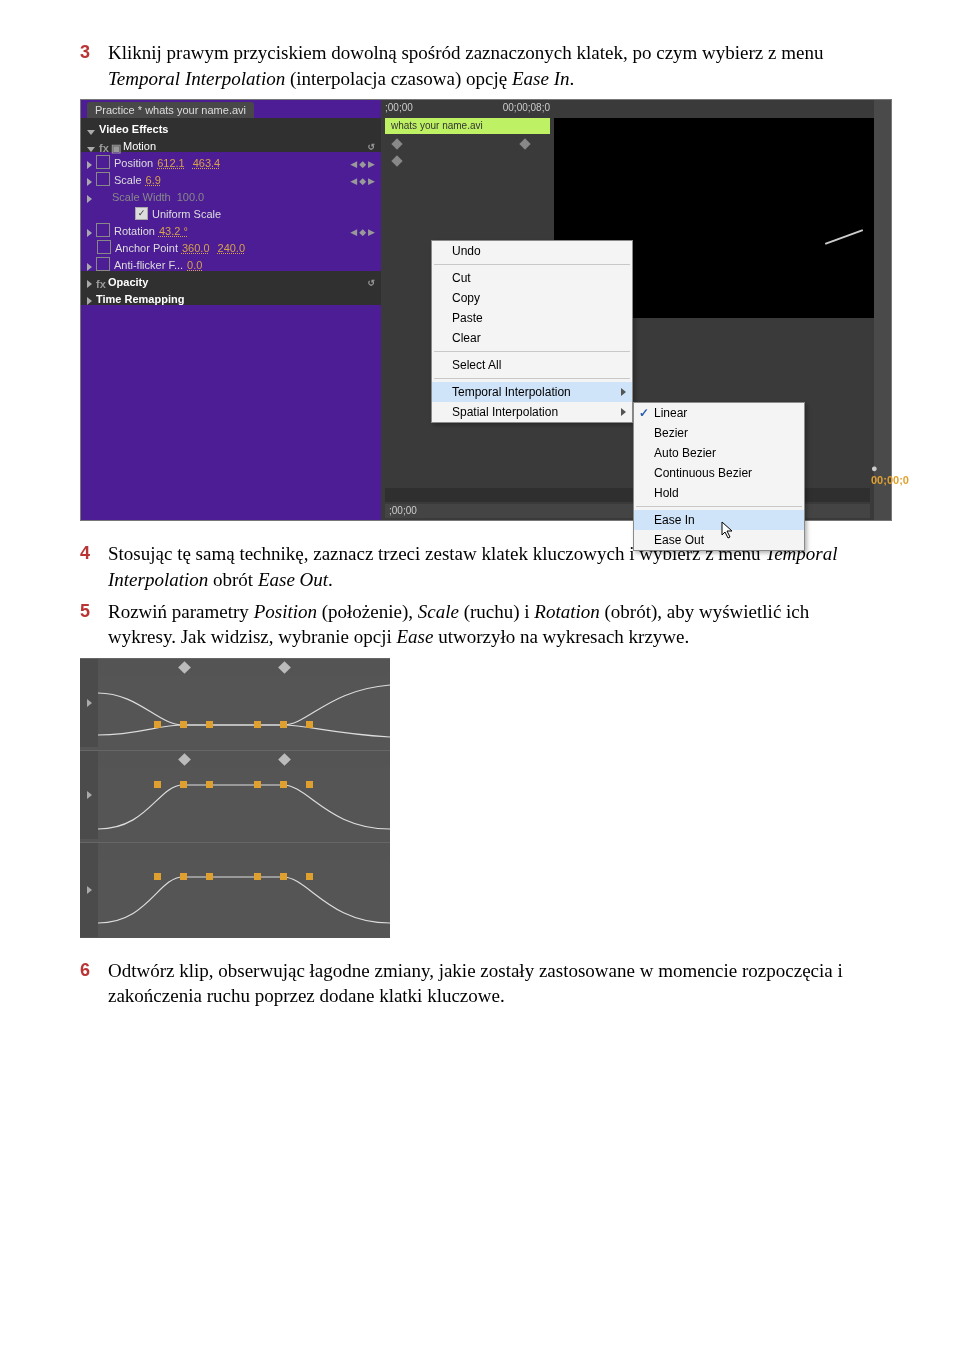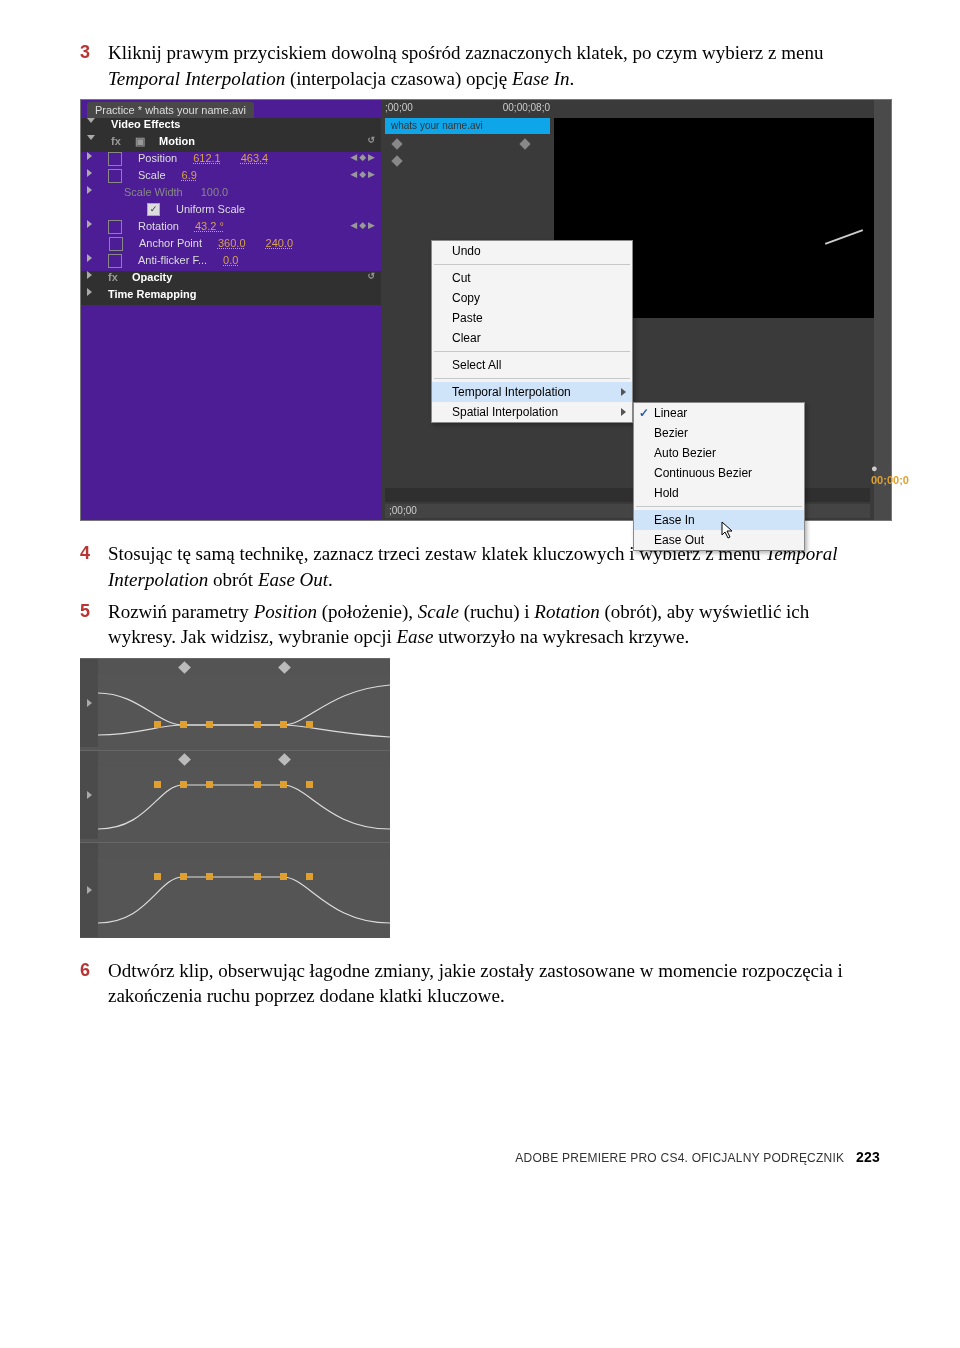--- a/index.html
+++ b/index.html
@@ -6,34 +6,34 @@
   .page{padding:40px 80px 40px 80px}
   .step{display:flex;margin-bottom:6px;line-height:1.35;font-size:19px}
   .stepnum{color:#b93434;font-weight:700;font-family:Arial,Helvetica,sans-serif;width:28px;flex-shrink:0;font-size:18px}
   .stepbody{}
   .it{font-style:italic}
   
   .shot1{margin:8px 0 20px 0;position:relative;width:810px;height:420px;background:#4a4a4a;border:1px solid #777;font-family:Tahoma,Arial,sans-serif;font-size:11px;color:#ddd}
   .panel-left{position:absolute;left:0;top:0;width:300px;height:100%;background:#4c1d95}
   .panel-right{position:absolute;left:300px;top:0;right:17px;height:100%;background:#3a3a3a}
   .tab{position:absolute;left:6px;top:2px;background:#484848;padding:2px 8px;font-size:11px;border-top-left-radius:3px;border-top-right-radius:3px}
-  .row{display:flex;align-items:flex-start;height:17px;padding-left:6px;gap:12px}
+  .row{display:flex;align-items:flex-end;height:17px;padding-left:6px;gap:0}
   .hdr{background:#303030;font-weight:bold;color:#fff}
   .tri{display:inline-block;width:0;height:0;border-top:4px solid transparent;border-bottom:4px solid transparent;border-left:5px solid #aaa;margin-right:4px}
   .tri.down{border-left:4px solid transparent;border-right:4px solid transparent;border-top:5px solid #aaa;border-bottom:none}
   .sw{display:inline-block;width:12px;height:12px;border:1px solid #888;margin-right:4px}
   .val{color:#d6a24a;text-decoration:underline dotted;padding:0 4px}
   .dim{color:#888}
   .kf-nav{display:inline-flex;gap:2px;margin-left:auto;margin-right:6px;color:#999;font-size:9px}
   .kf-nav span{cursor:pointer}
   .iconbtn{display:inline-block;width:10px;height:10px;margin-right:2px;color:#999}
   .chk{display:inline-block;width:11px;height:11px;border:1px solid #aaa;background:#ddd;color:#333;font-size:9px;line-height:10px;text-align:center;margin-right:4px}
   .video-area{position:absolute;right:0;top:18px;width:320px;height:200px;background:#000}
   .video-area::after{content:"";position:absolute;right:10px;bottom:80px;width:40px;height:2px;background:#ccc;transform:rotate(-20deg)}
-  .clipbar{position:absolute;left:4px;top:18px;right:324px;height:16px;background:#0ea5e9;color:#333;padding-left:6px;line-height:16px;font-size:10px}
+  .clipbar{position:absolute;left:4px;top:18px;right:324px;height:16px;background:#bef264;color:#333;padding-left:6px;line-height:16px;font-size:10px}
   .ticks{position:absolute;left:4px;top:2px;right:324px;font-size:10px;color:#ccc;display:flex;justify-content:space-between}
   
   .menu{position:absolute;background:#f4f4f4;border:1px solid #8a8a8a;color:#000;font-family:Tahoma,Arial,sans-serif;font-size:12px;box-shadow:2px 2px 4px rgba(0,0,0,.3)}
   .menu .mi{padding:3px 22px 3px 20px;position:relative;white-space:nowrap}
   .menu .mi.sub::after{content:"";position:absolute;right:6px;top:50%;transform:translateY(-50%);border-top:4px solid transparent;border-bottom:4px solid transparent;border-left:5px solid #555}
   .menu .sep{height:1px;background:#c8c8c8;margin:3px 2px}
   .menu .mi.hl{background:#cfe3f9}
   .menu .chkmark::before{content:"✓";position:absolute;left:5px;color:#2a5db0;font-weight:bold}
   .menu1{left:350px;top:140px;width:200px}
   .menu2{left:552px;top:302px;width:170px}
@@ -70,21 +70,21 @@
       <div class="tab">Practice * whats your name.avi</div>
       <div style="height:18px"></div>
       <div class="row hdr">
           <span class="tri down"></span>
           <span>Video Effects</span>
         </div>
       <div class="row hdr">
           <span class="tri down"></span>
           <span class="iconbtn">fx</span>
           <span class="iconbtn">▣</span>
-          <span style="color:#fff;font-weight:bold">Motion</span>
+          <span style="color:#fff;font-weight:normal">Motion</span>
           <span class="kf-nav">
             <span>↺</span>
           </span>
         </div>
       <div class="row">
           <span class="tri"></span>
           <span class="sw"></span>
           <span>Position</span>
           <span class="val">612.1</span>
           <span class="val">463.4</span>
@@ -270,18 +270,14 @@
         </svg>
       </div>
     </div>
   </div>
 
   <div class="step">
     <div class="stepnum">6</div>
     <div class="stepbody">Odtwórz klip, obserwując łagodne zmiany, jakie zostały zastosowane w momencie rozpoczęcia i zakończenia ruchu poprzez dodane klatki kluczowe.</div>
   </div>
 
-  <div class="footer">
-    <span>ADOBE PREMIERE PRO CS4. OFICJALNY PODRĘCZNIK</span>
-    <span class="pn">223</span>
-  </div>
 
 </div>
 
 </body></html>

